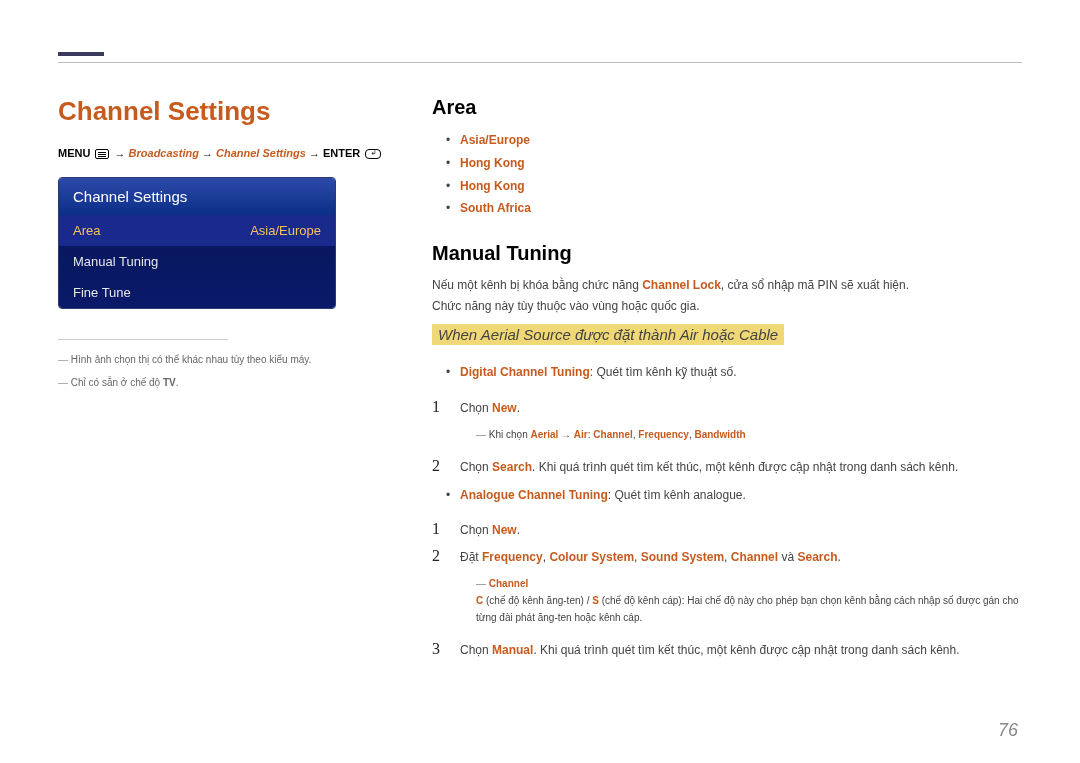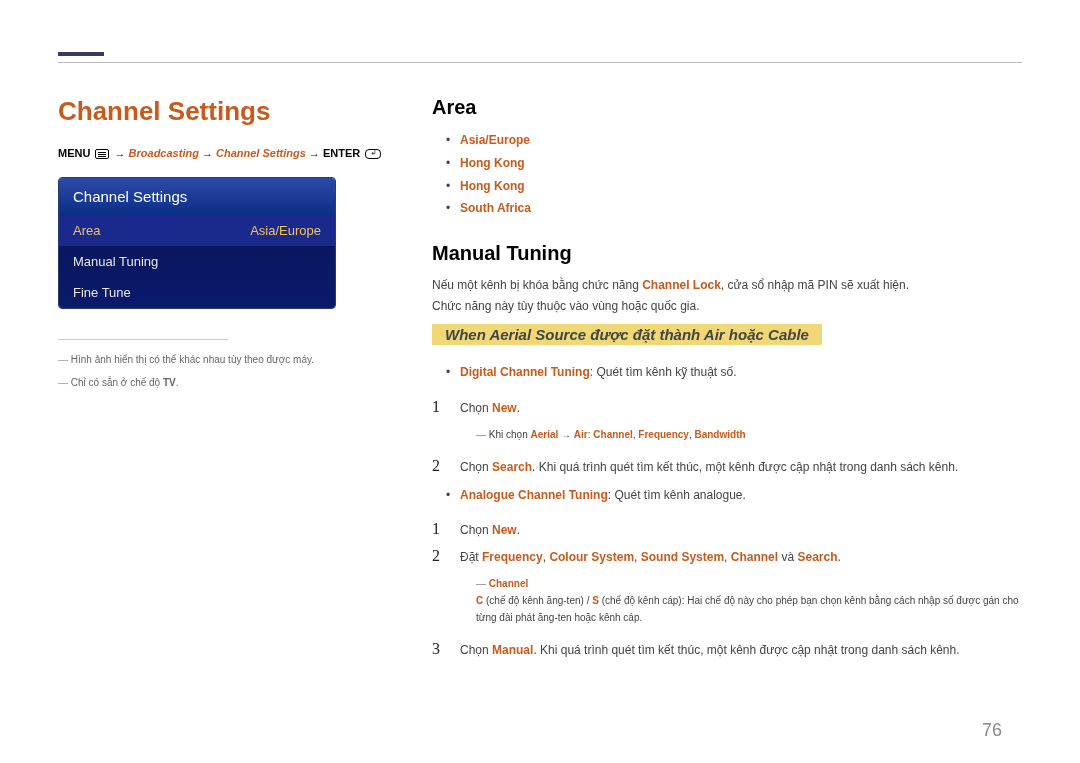--- a/index.html
+++ b/index.html
@@ -22,32 +22,32 @@
 .osd-header { background: linear-gradient(#2c4aa8, #0b2e87); color: #fff; padding: 10px 14px; font-size: 15px; }
 .osd-body { background: linear-gradient(#07165a, #0a1a6a); }
 .osd-row { display: flex; justify-content: space-between; padding: 8px 14px; font-size: 13px; color: #e6e6e6; cursor: pointer; }
 .osd-row.sel { background: #1a2a8c; }
 .osd-row.sel .osd-label { color: #f5c15a; }
 .osd-row.sel .osd-value { color: #f5c15a; }
 .notes-divider { width: 170px; height: 1px; background: #ccc; margin: 30px 0 12px 0; }
 .note { font-size: 10px; color: #666; margin-bottom: 8px; line-height: 1.5; }
 .note::before { content: "― "; color: #999; }
 h2 { font-size: 20px; font-weight: bold; color: #000; margin-bottom: 10px; }
-h3.hl-band { display: inline-block; background: #f0d876; color: #444; font-size: 15px; font-weight: bold; padding: 2px 13px; margin: 8px 0 10px 0; font-style: italic; }
+h3.hl-band { display: inline-block; background: #f0d876; color: #444; font-size: 15px; font-weight: normal; padding: 2px 6px; margin: 8px 0 10px 0; font-style: italic; }
 p { font-size: 12px; line-height: 1.7; color: #444; }
 .orange { color: #c75b1e; font-weight: bold; }
 .bullets { margin: 6px 0 14px 0; }
 .bullet { font-size: 12px; line-height: 1.9; color: #444; padding-left: 28px; position: relative; }
 .bullet::before { content: "•"; position: absolute; left: 14px; color: #444; }
 .step { display: flex; gap: 14px; margin: 6px 0; align-items: flex-start; }
 .step-num { font-size: 16px; font-weight: normal; width: 14px; color: #222; font-family: Georgia, serif; }
 .step-body { flex: 1; font-size: 12px; line-height: 1.7; color: #444; }
 .sub-note { font-size: 10px; color: #444; padding-left: 16px; margin: 8px 0; line-height: 1.7; }
 .sub-note::before { content: "― "; color: #888; }
-.page-num { position: absolute; bottom: 22px; right: 78px; font-size: 18px; color: #888; }
+.page-num { position: absolute; bottom: 22px; right: 62px; font-size: 18px; color: #888; font-style: italic; }
 .section-gap { margin-top: 22px; }
 </style>
 </head>
 <body>
 
 <div class="page">
   <div class="top-bar"></div>
   <div class="top-line"></div>
 
   <div class="content">
@@ -76,21 +76,21 @@
           <div class="osd-row">
             <span class="osd-label">Manual Tuning</span>
           </div>
           <div class="osd-row">
             <span class="osd-label">Fine Tune</span>
           </div>
         </div>
       </div>
 
       <div class="notes-divider"></div>
-      <div class="note">Hình ảnh hiển thị có thể khác nhau tùy theo được máy.</div>
+      <div class="note">Hình ảnh chọn thị có thể khác nhau tùy theo kiểu máy.</div>
       <div class="note">Chỉ có sẵn ở chế độ <b>TV</b>.</div>
     </div>
 
     <div class="right-col">
       <h2>Area</h2>
       <div class="bullets">
         <div class="bullet"><span class="orange">Asia/Europe</span></div>
         <div class="bullet"><span class="orange">Hong Kong</span></div>
         <div class="bullet"><span class="orange">Hong Kong</span></div>
         <div class="bullet"><span class="orange">South Africa</span></div>

